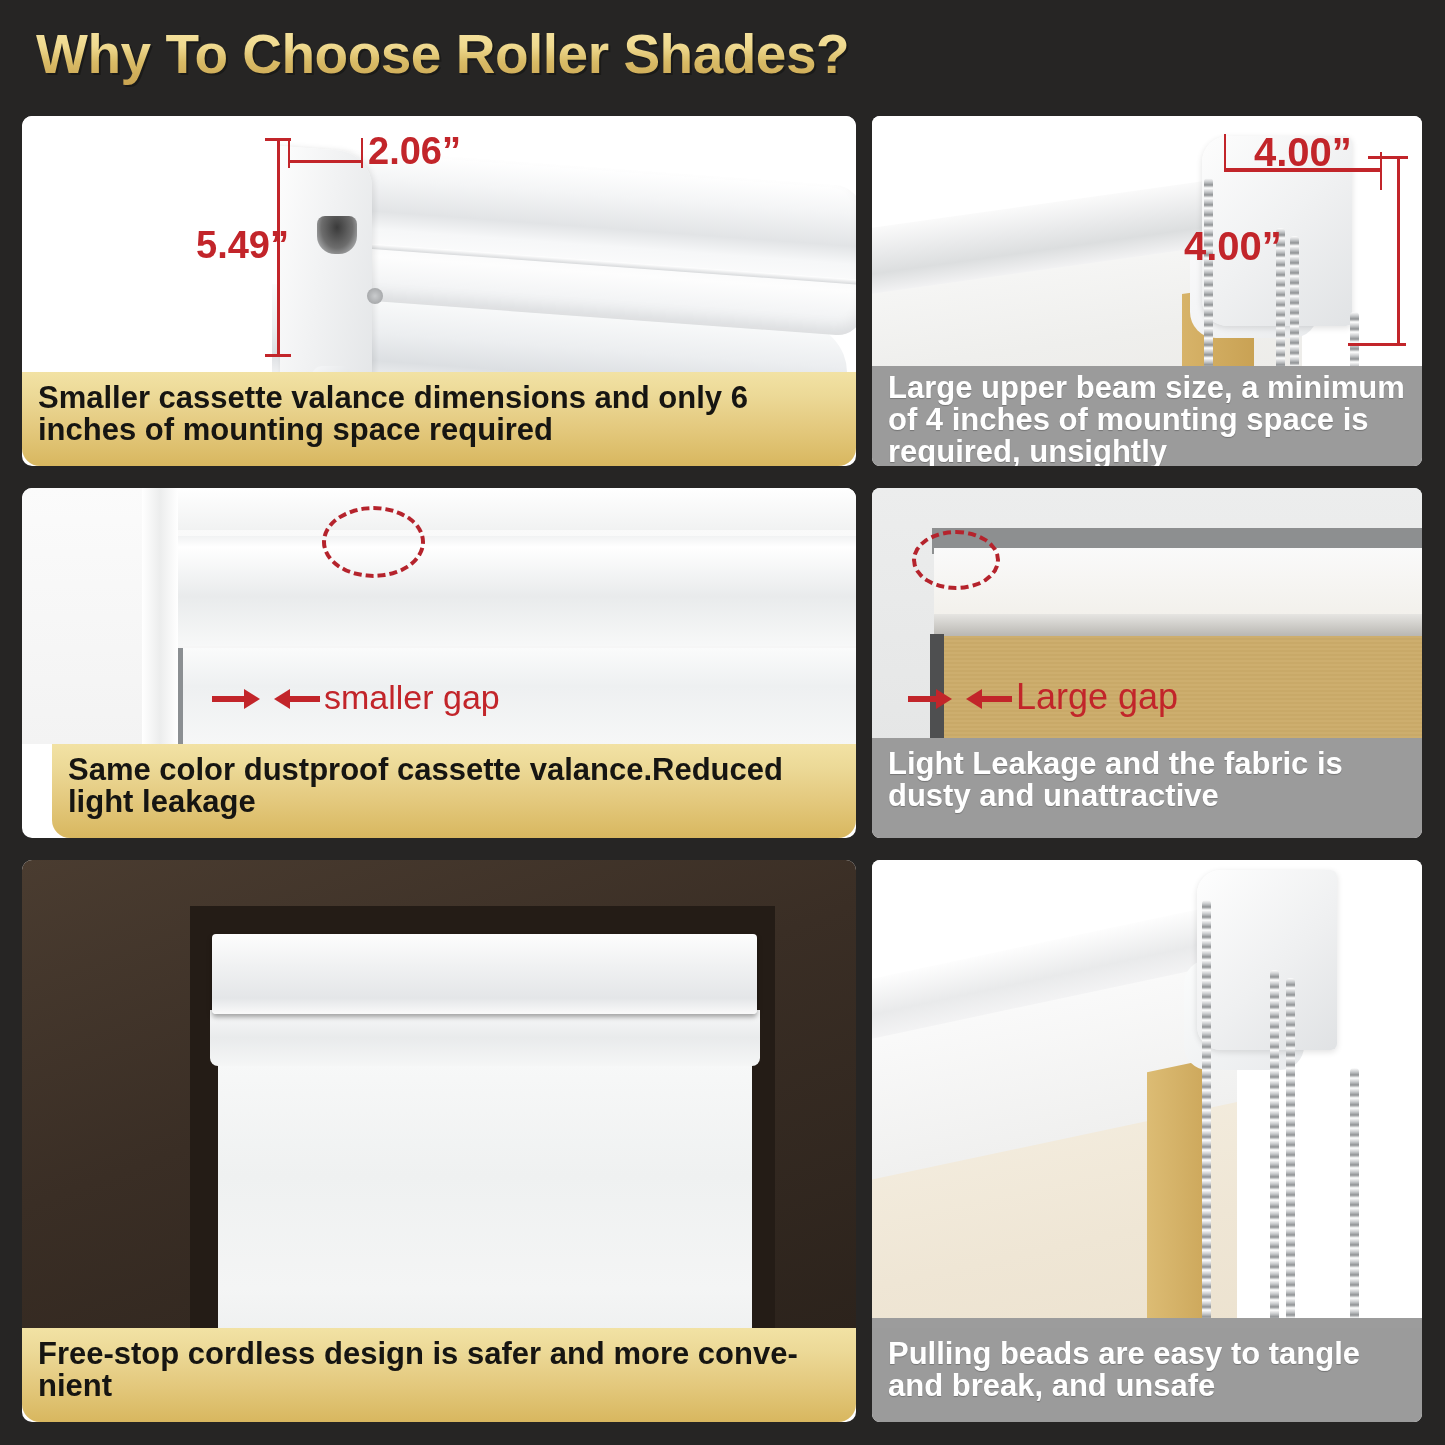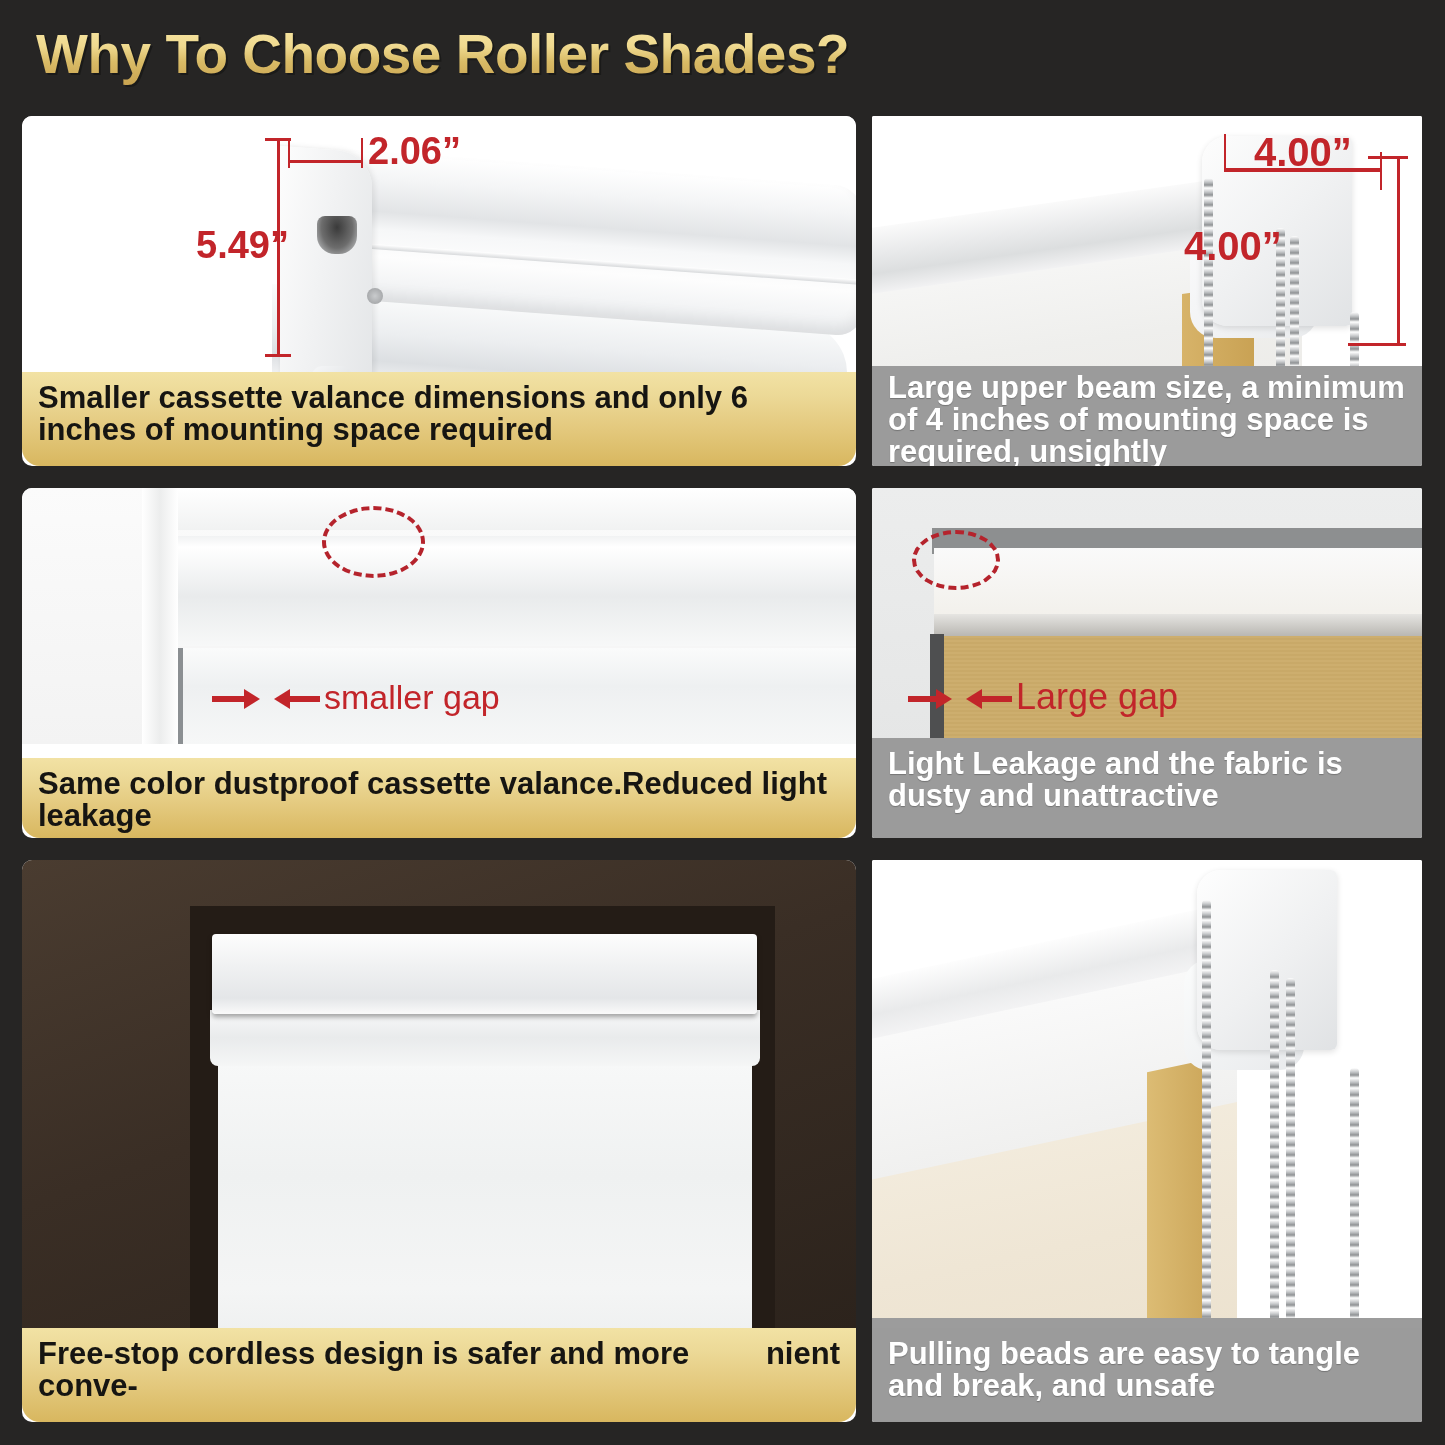--- a/index.html
+++ b/index.html
@@ -18,21 +18,21 @@
     background:linear-gradient(180deg,#f7e7a6 0%,#efd98f 38%,#d9bb66 62%,#c8a24f 100%);
     -webkit-background-clip:text;background-clip:text;
     color:transparent;-webkit-text-fill-color:transparent;
     white-space:nowrap;
     filter:drop-shadow(2px 2px 0px #1a1a19);
   }
 
   
   .panel{position:absolute;overflow:hidden;background:#fff;}
   .panel.good{border-radius:10px;}
-  .panel.bad{border-radius:2px;}
+  .panel.bad{border-radius:8px;}
 
   .photo{position:absolute;left:0;top:0;right:0;overflow:hidden;}
 
   
   .cap{
     position:absolute;left:0;right:0;bottom:0;
     box-sizing:border-box;
     display:flex;align-items:flex-start;
     padding:10px 16px 8px 16px;
     font-weight:bold;line-height:1.04;
@@ -271,21 +271,21 @@
       <div class="p3-frameTop"></div>
       <div class="p3-frameL"></div>
       <div class="dashed-ell" style="left:300px;top:18px;width:95px;height:64px;"></div>
 
       <div class="ln" style="left:190px;top:208px;width:34px;height:6px;"></div>
       <div style="position:absolute;left:222px;top:201px;width:0;height:0;border-left:16px solid #c2252a;border-top:10px solid transparent;border-bottom:10px solid transparent;"></div>
       <div class="ln" style="left:268px;top:208px;width:30px;height:6px;"></div>
       <div style="position:absolute;left:252px;top:201px;width:0;height:0;border-right:16px solid #c2252a;border-top:10px solid transparent;border-bottom:10px solid transparent;"></div>
       <div class="dim" style="left:302px;top:190px;font-size:34px;font-weight:normal;">smaller gap</div>
     </div>
-    <div class="cap gold" style="height:80px;">
+    <div class="cap gold" style="height:94px;margin-left:30px;">
       <span>Same color dustproof cassette valance.Reduced light leakage</span>
     </div>
   </div>
 
   <div class="panel bad" style="left:872px;top:488px;width:550px;height:350px;">
     <div class="photo" style="height:258px;">
       <div class="p4-wall"></div>
       <div class="p4-dark"></div>
       <div class="p4-val"></div>
       <div class="p4-beam"></div>
@@ -308,21 +308,21 @@
     <div class="photo" style="height:468px;">
       <div class="p5-wall"></div>
       <div class="p5-recess"></div>
       <div class="p5-glass"></div>
       <div class="p5-trees"></div>
       <div class="p5-shade"></div>
       <div class="p5-roll"></div>
       <div class="p5-cass"></div>
 
     </div>
-    <div class="cap gold" style="height:94px;">
+    <div class="cap gold" style="height:94px;flex-direction:column;">
       <span>Free-stop cordless design is safer and more conve-</span>
       <span>nient</span>
     </div>
   </div>
 
   <div class="panel bad" style="left:872px;top:860px;width:550px;height:562px;text-align:right;">
     <div class="photo" style="height:468px;">
       <div class="p6-bg"></div>
       <div class="p6-cream"></div>
       <div class="p6-white"></div>

